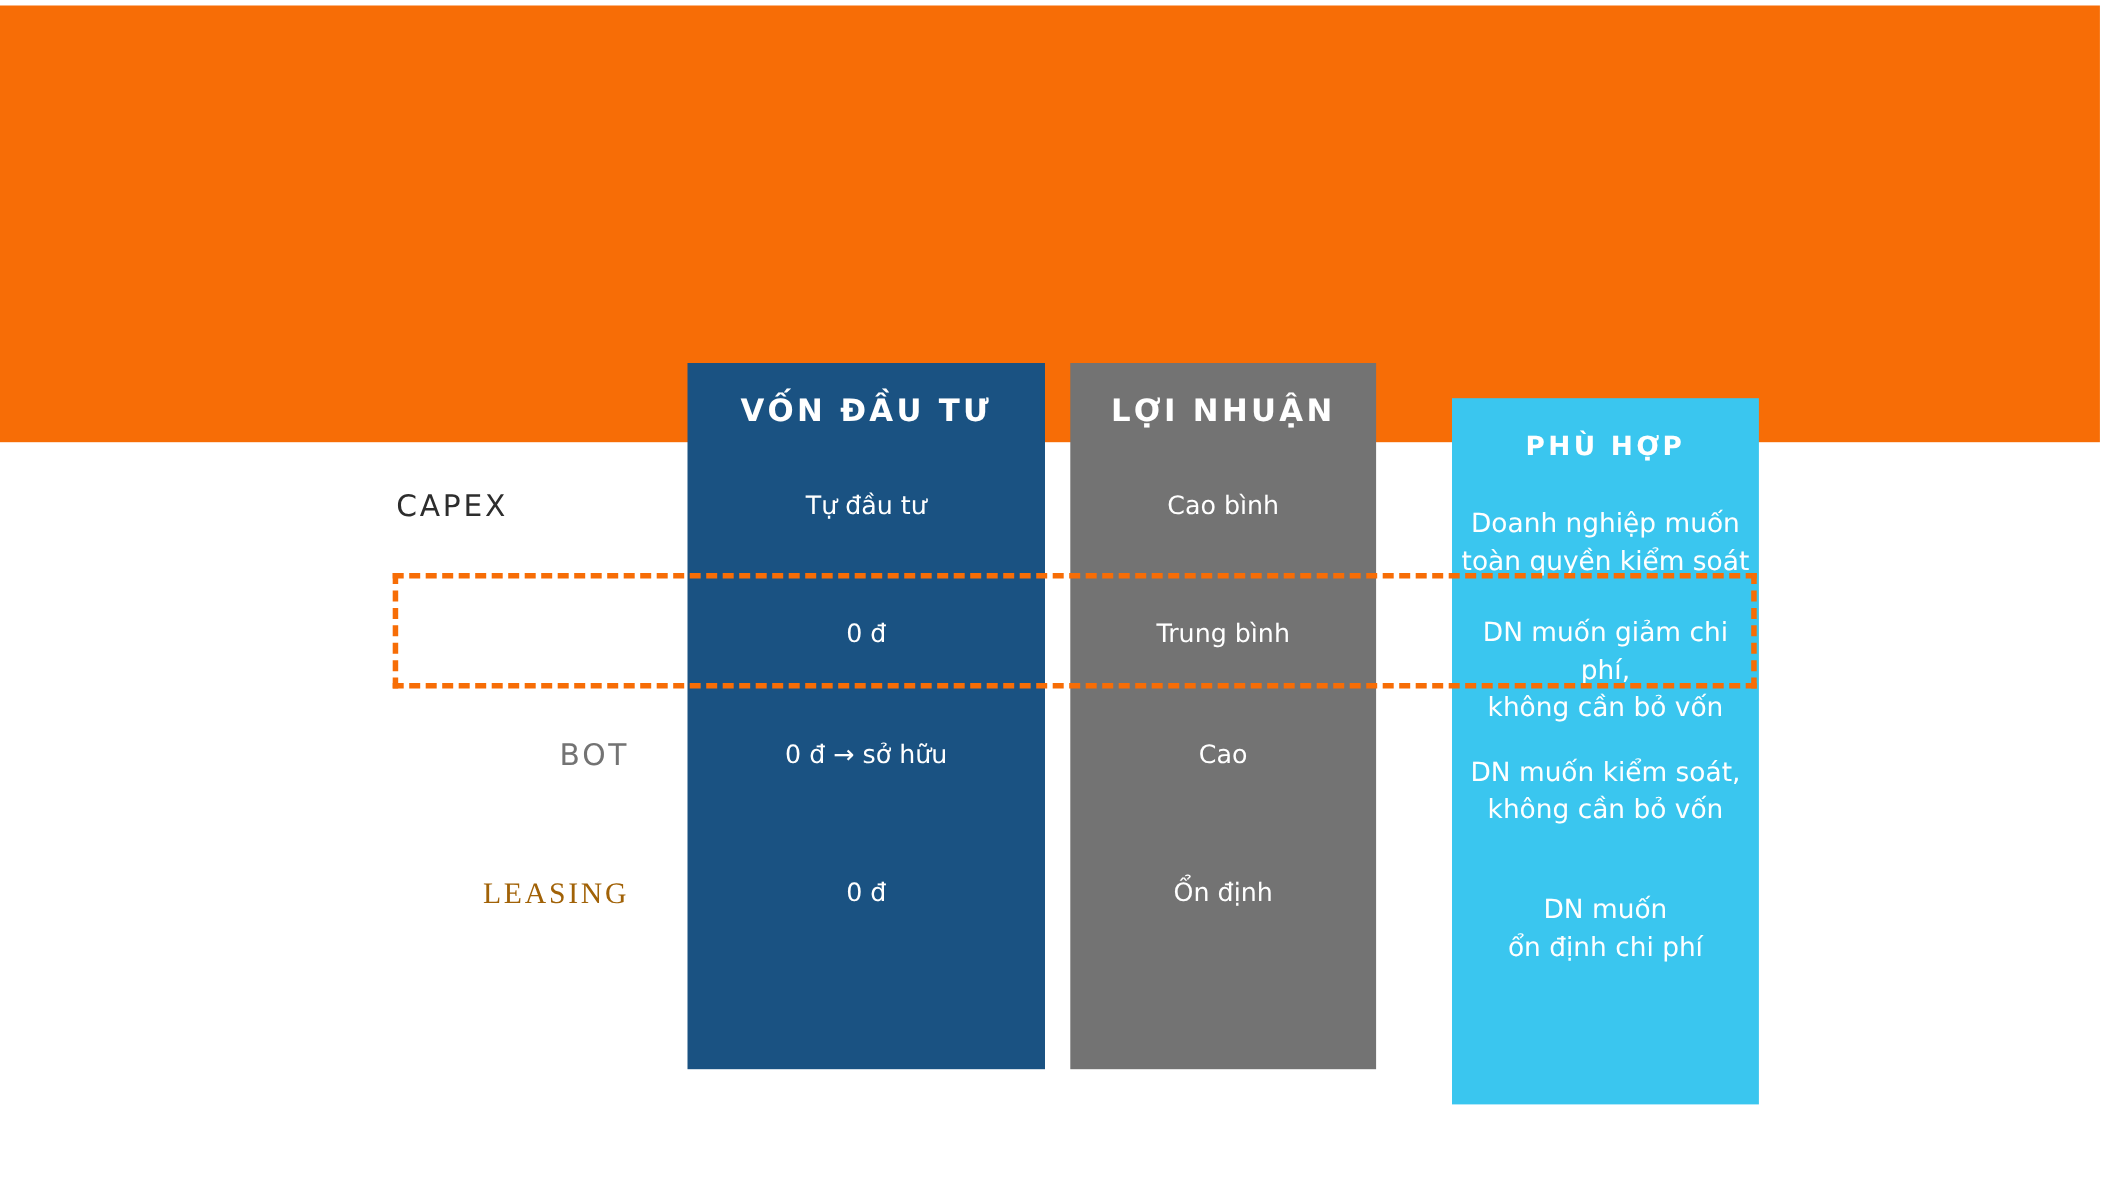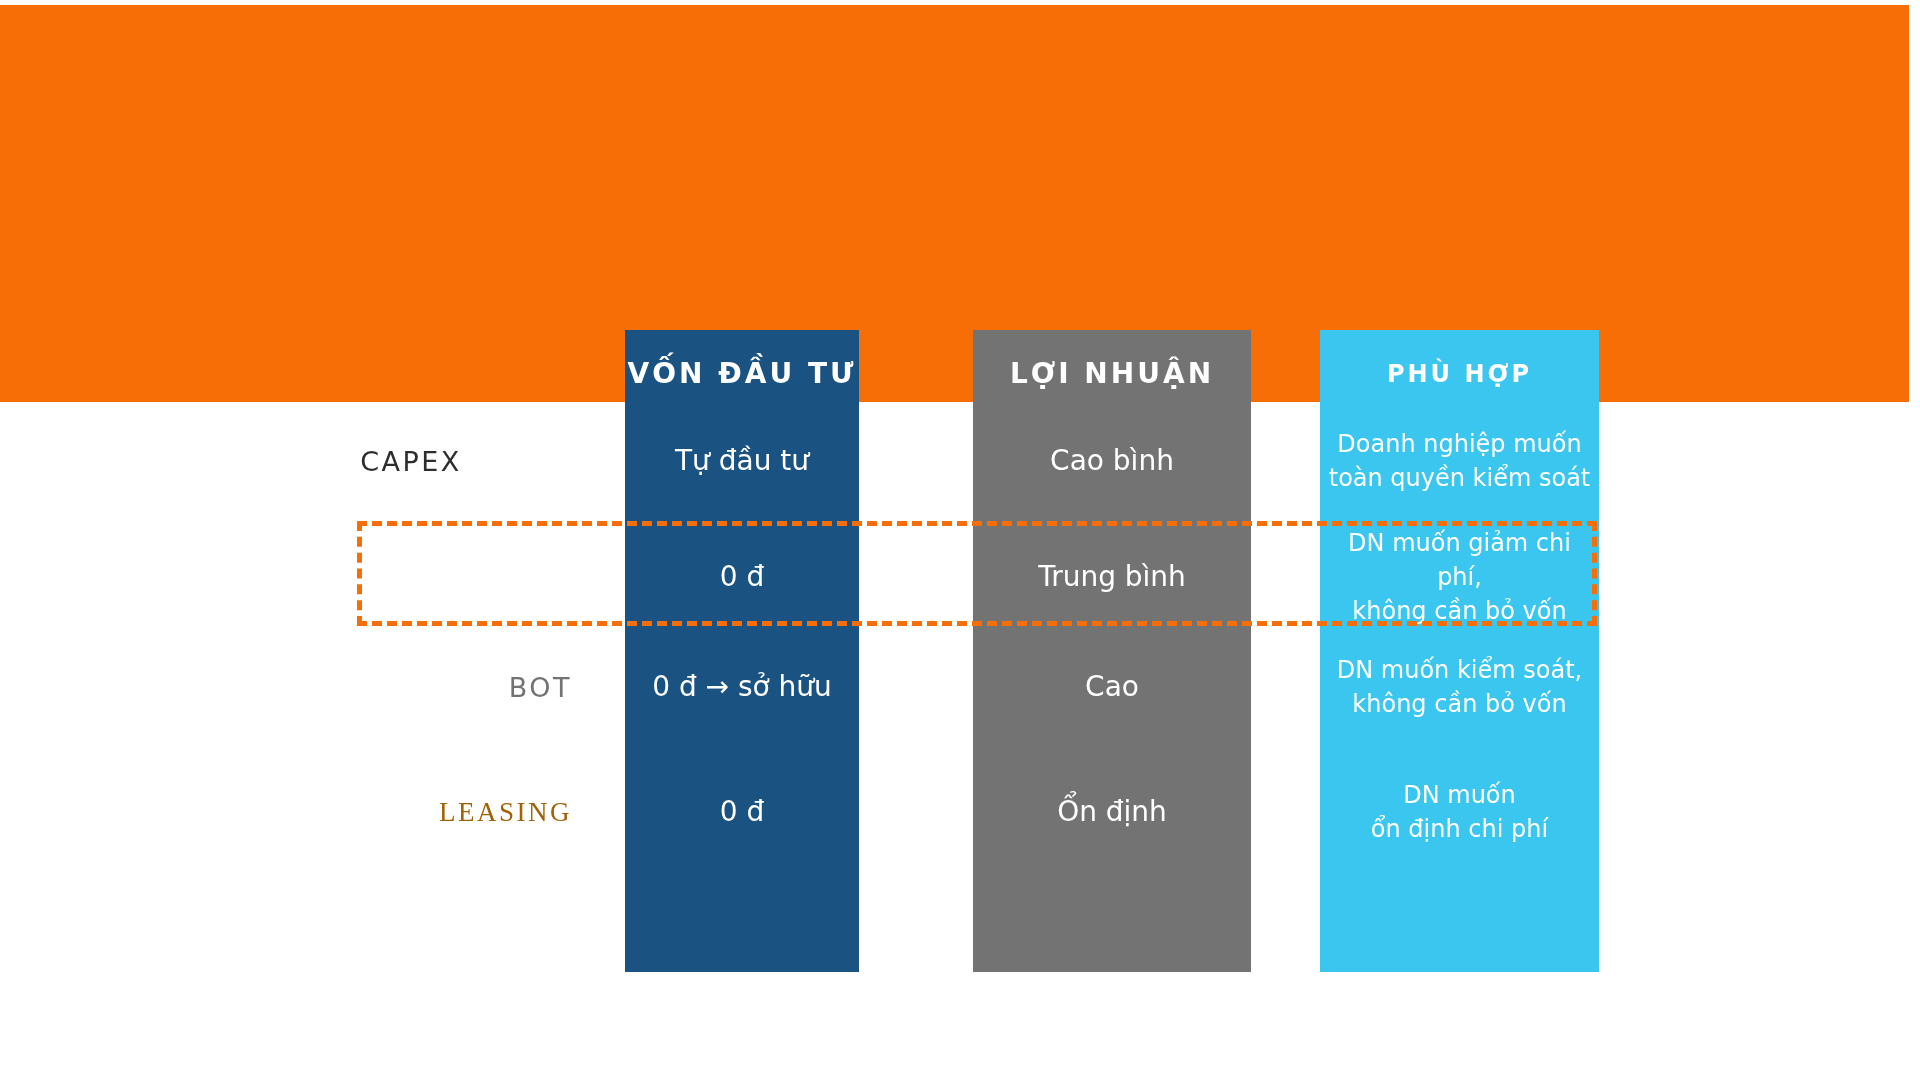--- a/index.html
+++ b/index.html
@@ -20,32 +20,32 @@
     left: 0;
     top: 5px;
     width: 1909px;
     height: 397px;
   }
   .column {
     position: absolute;
     top: 330px;
     height: 642px;
   }
-  .col-1 { left: 625px;  width: 234px; }
+  .col-1 { left: 625px;  width: 280px; padding-left: 45px; }
   .col-2 { left: 973px;  width: 278px; }
-  .col-3 { left: 1320px; width: 279px; }
+  .col-3 { left: 1320px; width: 279px; margin-top: 32px; }
 
   .cell {
     position: absolute;
     left: 0;
     right: 0;
     transform: translateY(-50%);
     text-align: center;
     color: #ffffff;
-    font-size: 28px;
+    font-size: 23px;
     line-height: 1.42;
     white-space: pre-line;
     padding: 0 6px;
     box-sizing: border-box;
   }
   .cell.header {
     top: 44px;
     font-size: 28px;
     font-weight: 700;
     letter-spacing: 3px;

